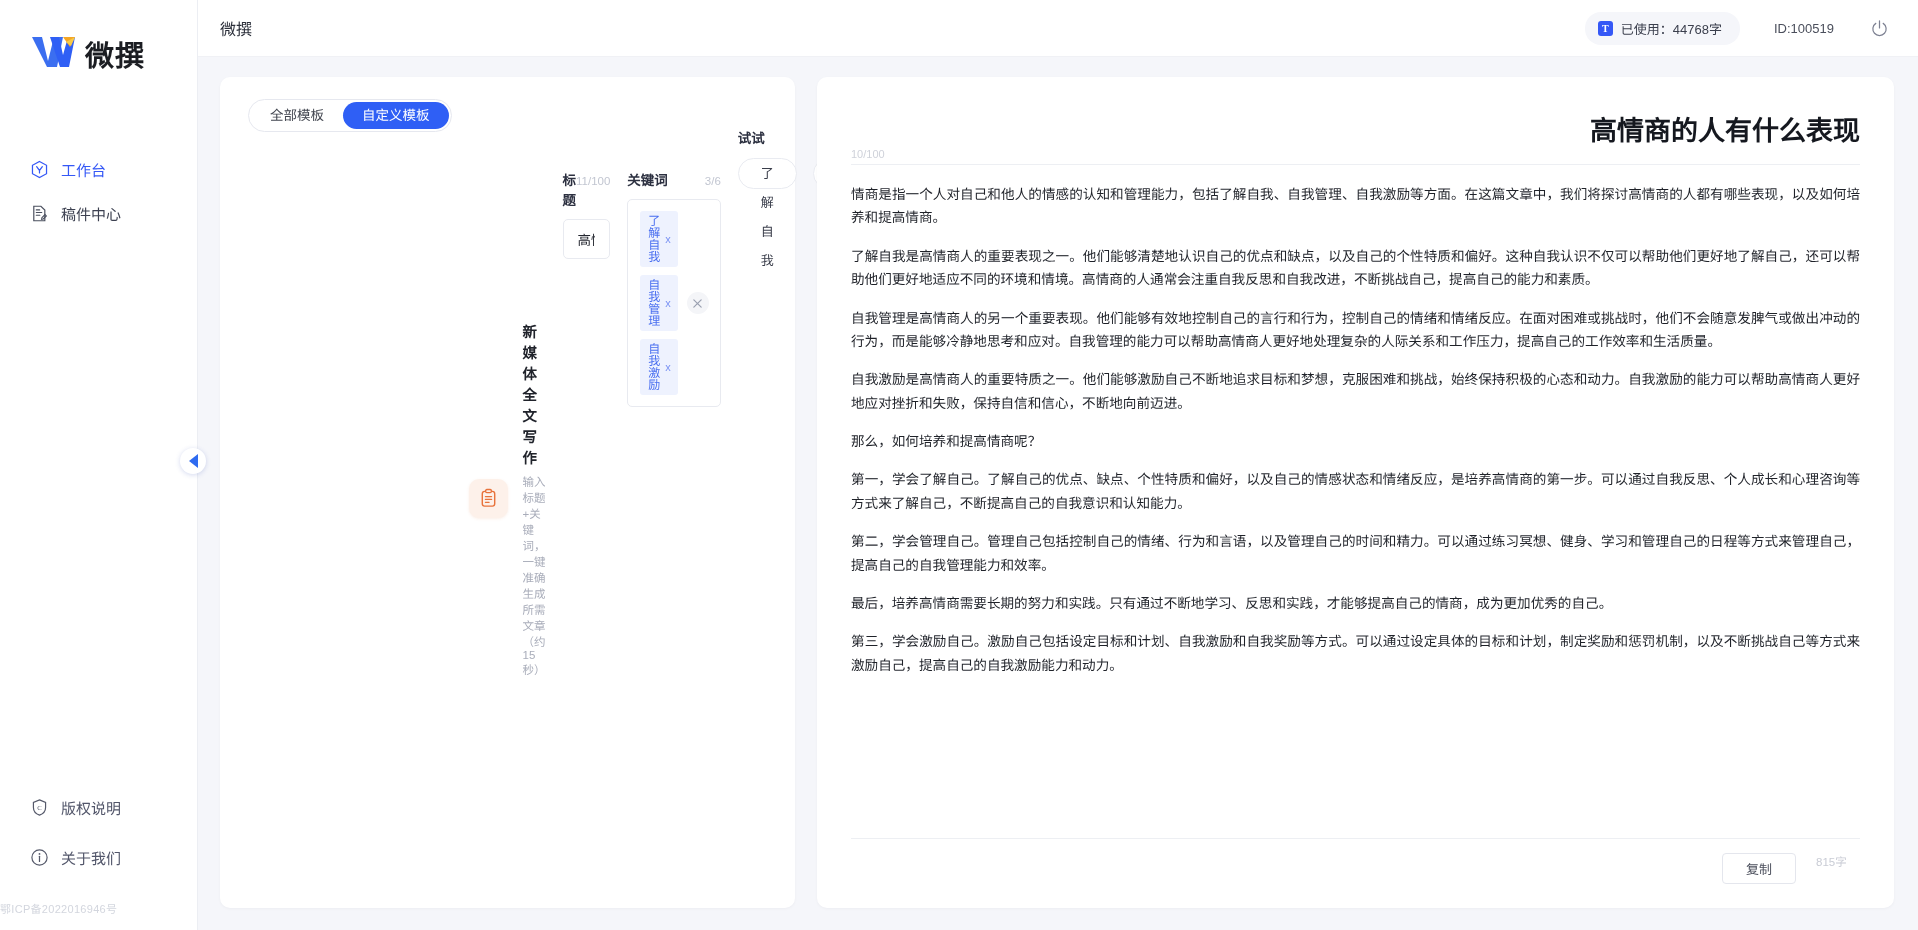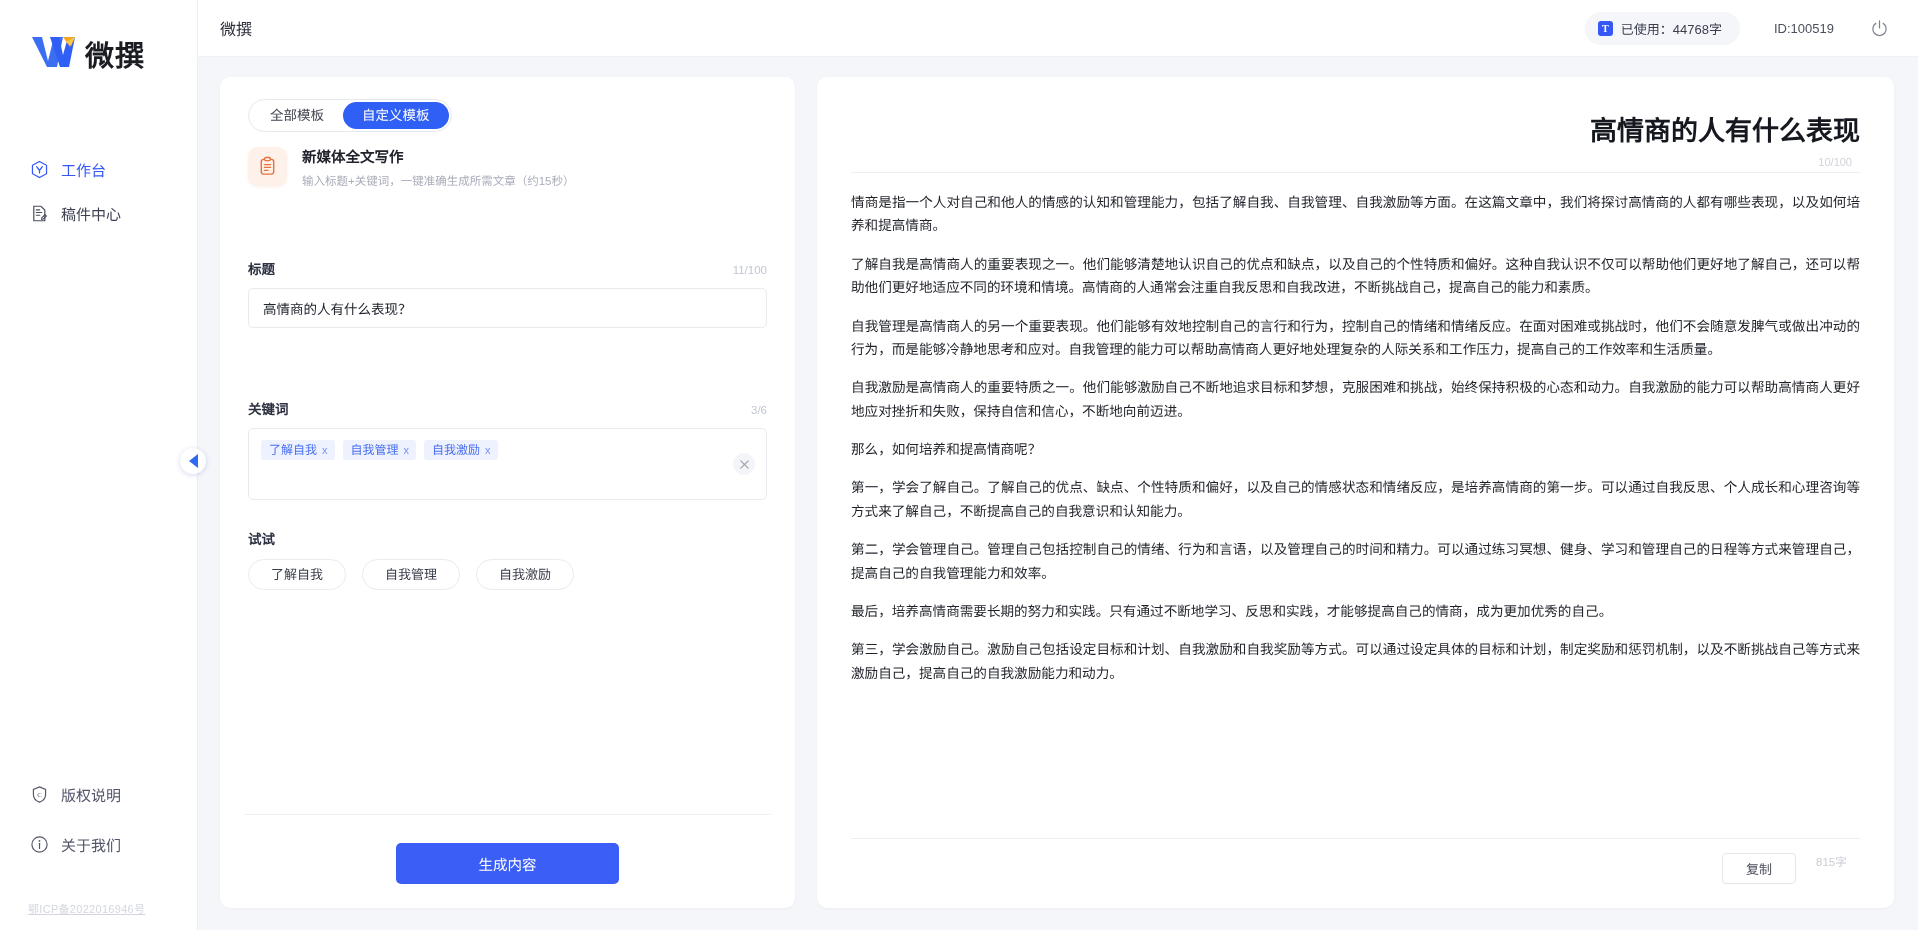--- a/index.html
+++ b/index.html
@@ -28,21 +28,21 @@
     height: 34px; padding-left: 30px; cursor: pointer;
     font-size: 15px; color: #3c4050;
   }
   .nav-item.active { color: #3558f6; }
   .nav-item.active .nav-label { color: #3558f6; }
   .nav-icon { width: 19px; height: 19px; display:flex; align-items:center; justify-content:center; flex-shrink: 0; }
   .nav-label { font-size: 15px; }
 
   .sidebar-bottom { margin-top: auto; padding-bottom: 14px; display: flex; flex-direction: column; gap: 16px; }
   .sidebar-bottom .nav-item { color: #52566a; }
-  .icp { font-size: 11px; color: #d3d6de; padding-left: 28px; margin-top: 23px; letter-spacing: .3px; text-decoration: underline; }
+  .icp { font-size: 11px; color: #d3d6de; margin-top: 10px; letter-spacing: .3px; }
 
   
   .collapse-handle {
     position: absolute; left: 180px; top: 448px;
     width: 26px; height: 26px; border-radius: 50%;
     background: #ffffff; box-shadow: 0 1px 5px rgba(60,80,180,.22);
     display: flex; align-items: center; justify-content: center;
     cursor: pointer; z-index: 30;
   }
   .collapse-handle .tri {
@@ -71,22 +71,23 @@
     font-family: "Liberation Serif", serif;
   }
   .user-id { font-size: 13px; color: #4b4f5c; }
   .power-btn { width: 22px; height: 22px; cursor: pointer; display:flex; align-items:center; justify-content:center; }
 
   .workspace { flex: 1; display: flex; gap: 22px; padding: 20px 24px 22px 22px; min-height: 0; }
 
   
   .left-panel {
     width: 575px; flex-shrink: 0; background: #ffffff; border-radius: 10px;
-    display: flex; flex-direction: column; padding: 22px 28px 24px 28px;
+    display: flex; flex-direction: row; padding: 22px 28px 24px 28px;
     box-shadow: 0 1px 3px rgba(20,30,60,.04);
+    gap: 17px;
   }
   .tabs {
     align-self: flex-start; display: flex; background: #ffffff;
     border: 1px solid #e6e8ef; border-radius: 17px; padding: 2px; height: 33px;
   }
   .tab {
     padding: 0 19px; height: 27px; line-height: 27px; border-radius: 14px;
     font-size: 13.5px; color: #41454f; cursor: pointer; white-space: nowrap;
   }
   .tab.active { background: #2f5ff5; color: #ffffff; }
@@ -153,21 +154,21 @@
   
   .right-panel {
     flex: 1; background: #ffffff; border-radius: 10px; min-width: 0;
     display: flex; flex-direction: column; padding: 26px 34px 18px 34px;
     box-shadow: 0 1px 3px rgba(20,30,60,.04);
   }
   .doc-title {
     text-align: right; font-size: 27px; color: #15181f; font-weight: 700;
     font-family: "Liberation Serif", "DejaVu Serif", serif; padding-top: 6px;
   }
-  .doc-title-count { text-align: right; font-size: 11px; color: #cfd2da; margin-top: 8px; padding-right: 8px; }
+  .doc-title-count { text-align: left; font-size: 11px; color: #cfd2da; padding-right: 8px; }
   .doc-rule { border-top: 1px solid #edeff3; margin-top: 4px; }
   .doc-body { padding-top: 18px; flex: 1; overflow: hidden; }
   .doc-p {
     font-size: 13.6px; line-height: 1.72; color: #1f2229; margin-bottom: 15px;
     text-align: justify;
   }
   .doc-foot-rule { border-top: 1px solid #edeff3; margin-top: 6px; }
   .doc-foot {
     display: flex; justify-content: flex-end; gap: 20px;
     padding: 14px 4px 6px 0;

